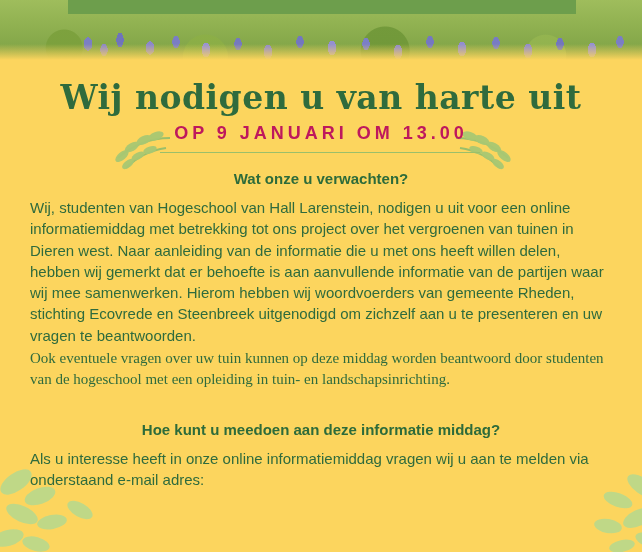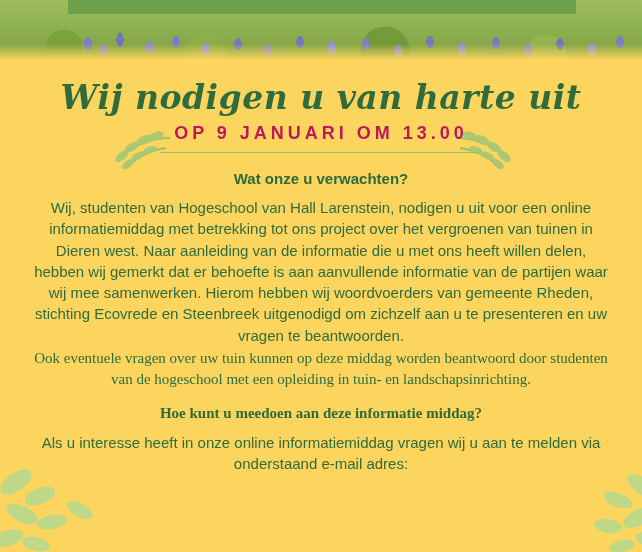--- a/index.html
+++ b/index.html
@@ -109,21 +109,20 @@
 
   
   .content {
     position: absolute;
     left: 0;
     top: 60px;
     width: 642px;
   }
   .script-title {
     font-family: "DejaVu Serif", serif;
-    font-style: italic;
     font-weight: bold;
     font-size: 33px;
     color: #2f6b3d;
     text-align: center;
     margin: 18px 0 2px 0;
     letter-spacing: 0.5px;
   }
   .subtitle {
     text-align: center;
     font-size: 18px;
@@ -133,27 +132,26 @@
     margin: 6px 0 0 0;
   }
   .section-heading {
     text-align: center;
     font-size: 15px;
     font-weight: bold;
     color: #2d6b3a;
     margin: 26px 0 8px 0;
   }
   .section-heading.second {
-    margin-top: 14px;
-    font-family: Liberation Serif, serif;
+    margin-top: 30px;
   }
   .body-text {
     width: 582px;
     margin: 10px auto;
-    text-align: center;
+    text-align: left;
     font-size: 15px;
     line-height: 1.42;
     color: #2f6b3d;
   }
   .body-text p {
     margin: 0 0 0 0;
   }
   .body-text p + p {
     margin-top: 2px;
     font-family: Liberation Serif, serif;

